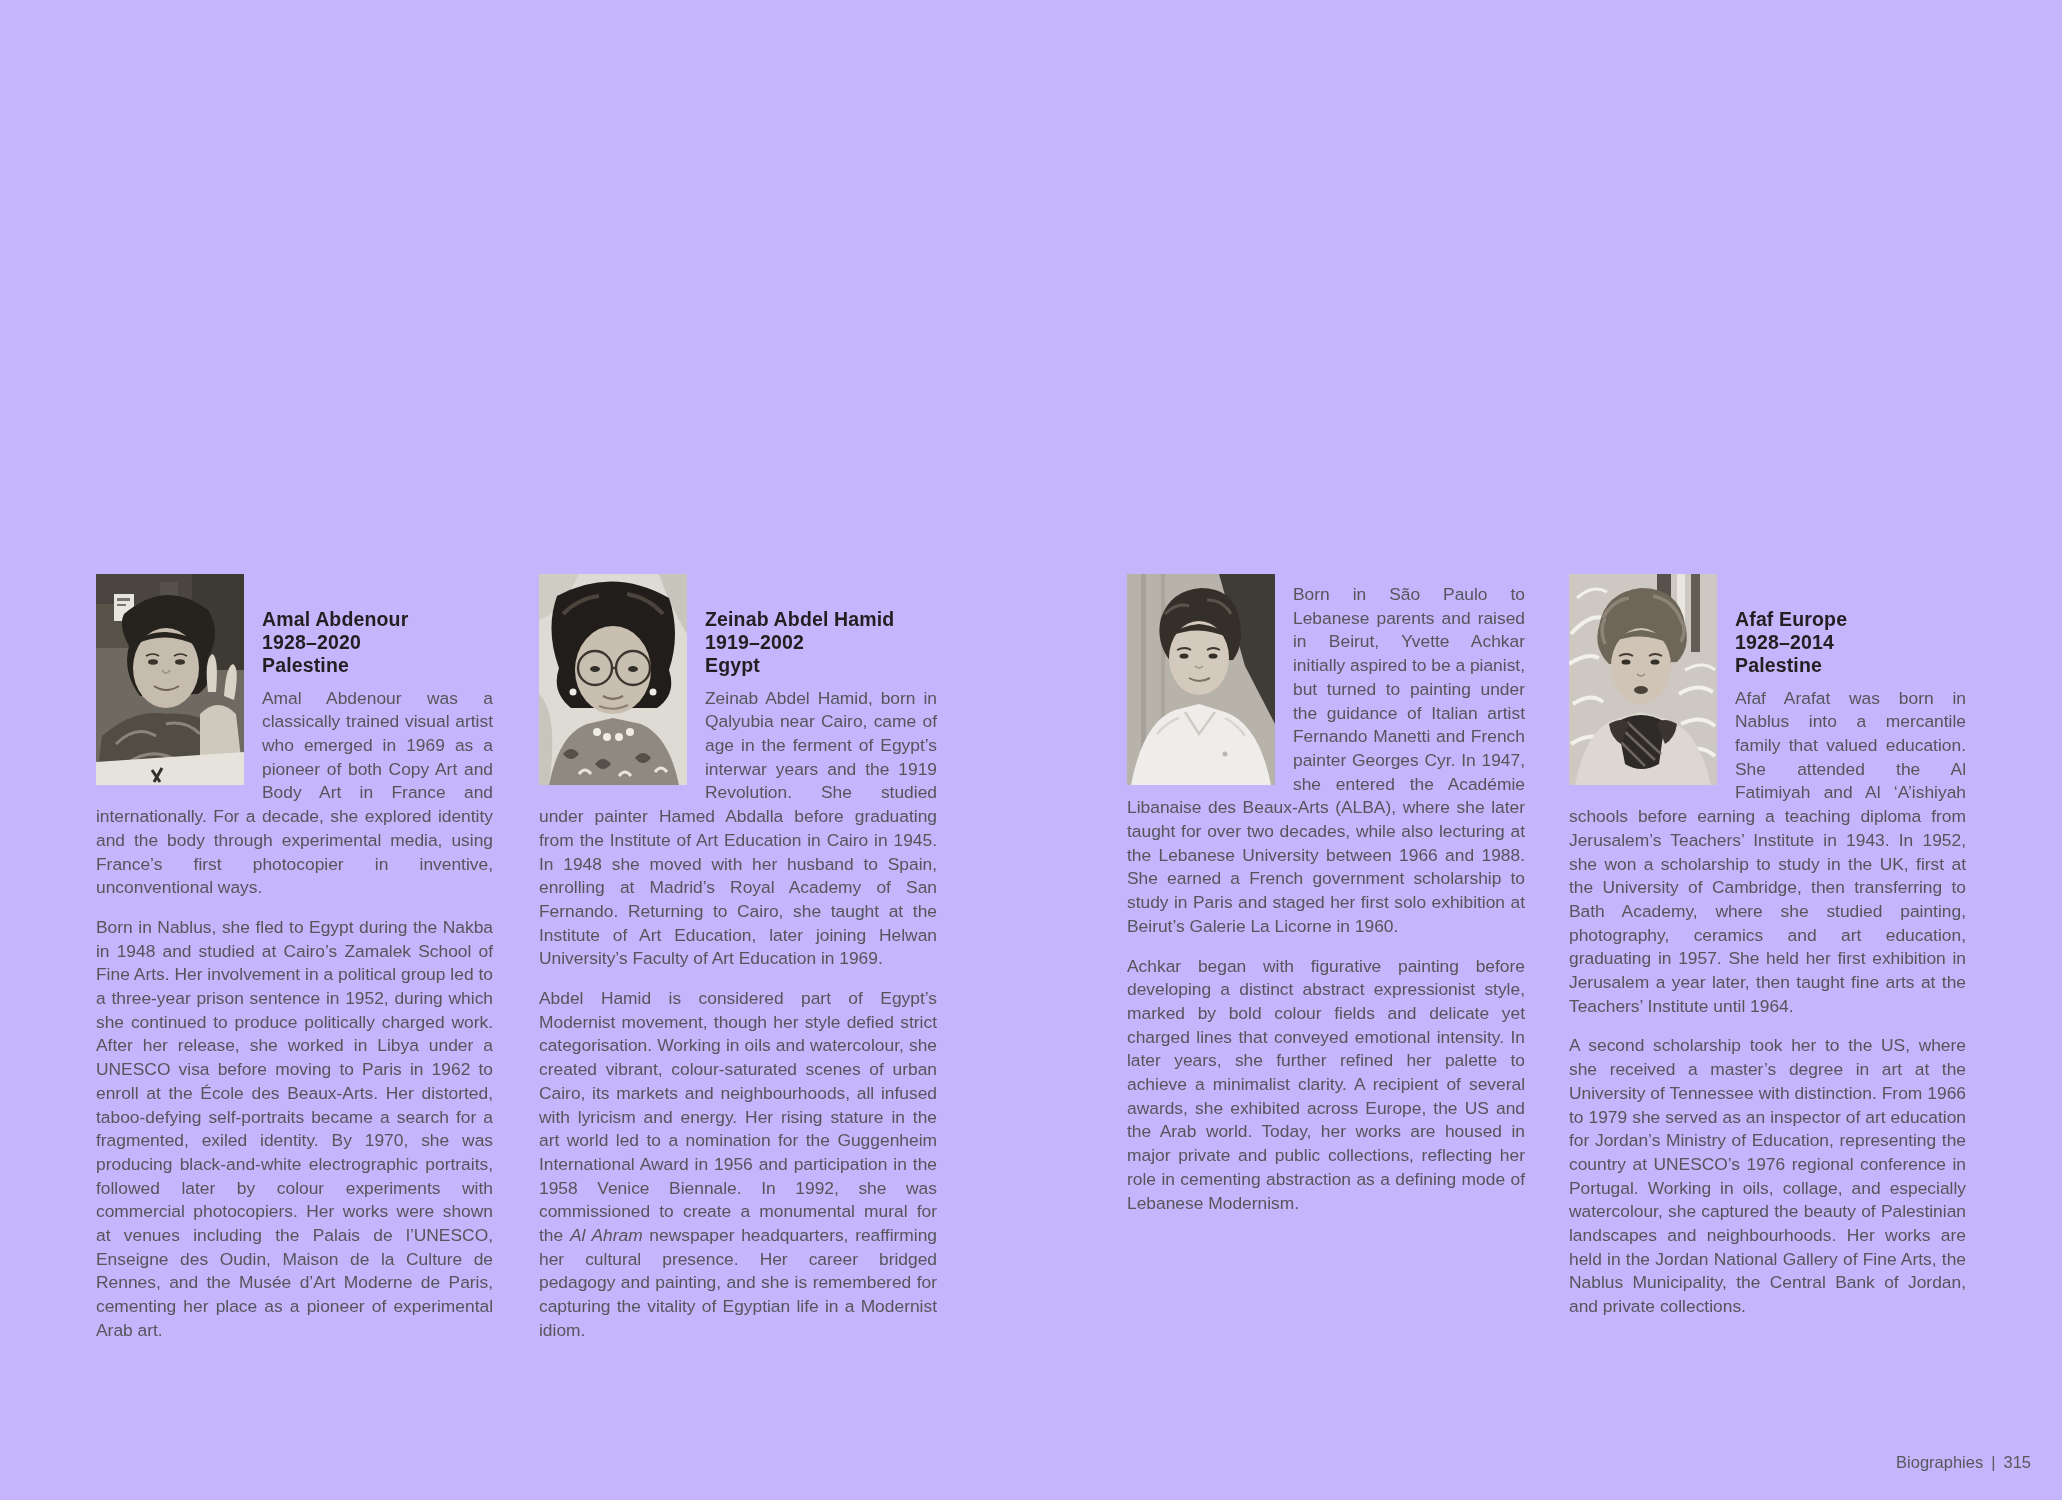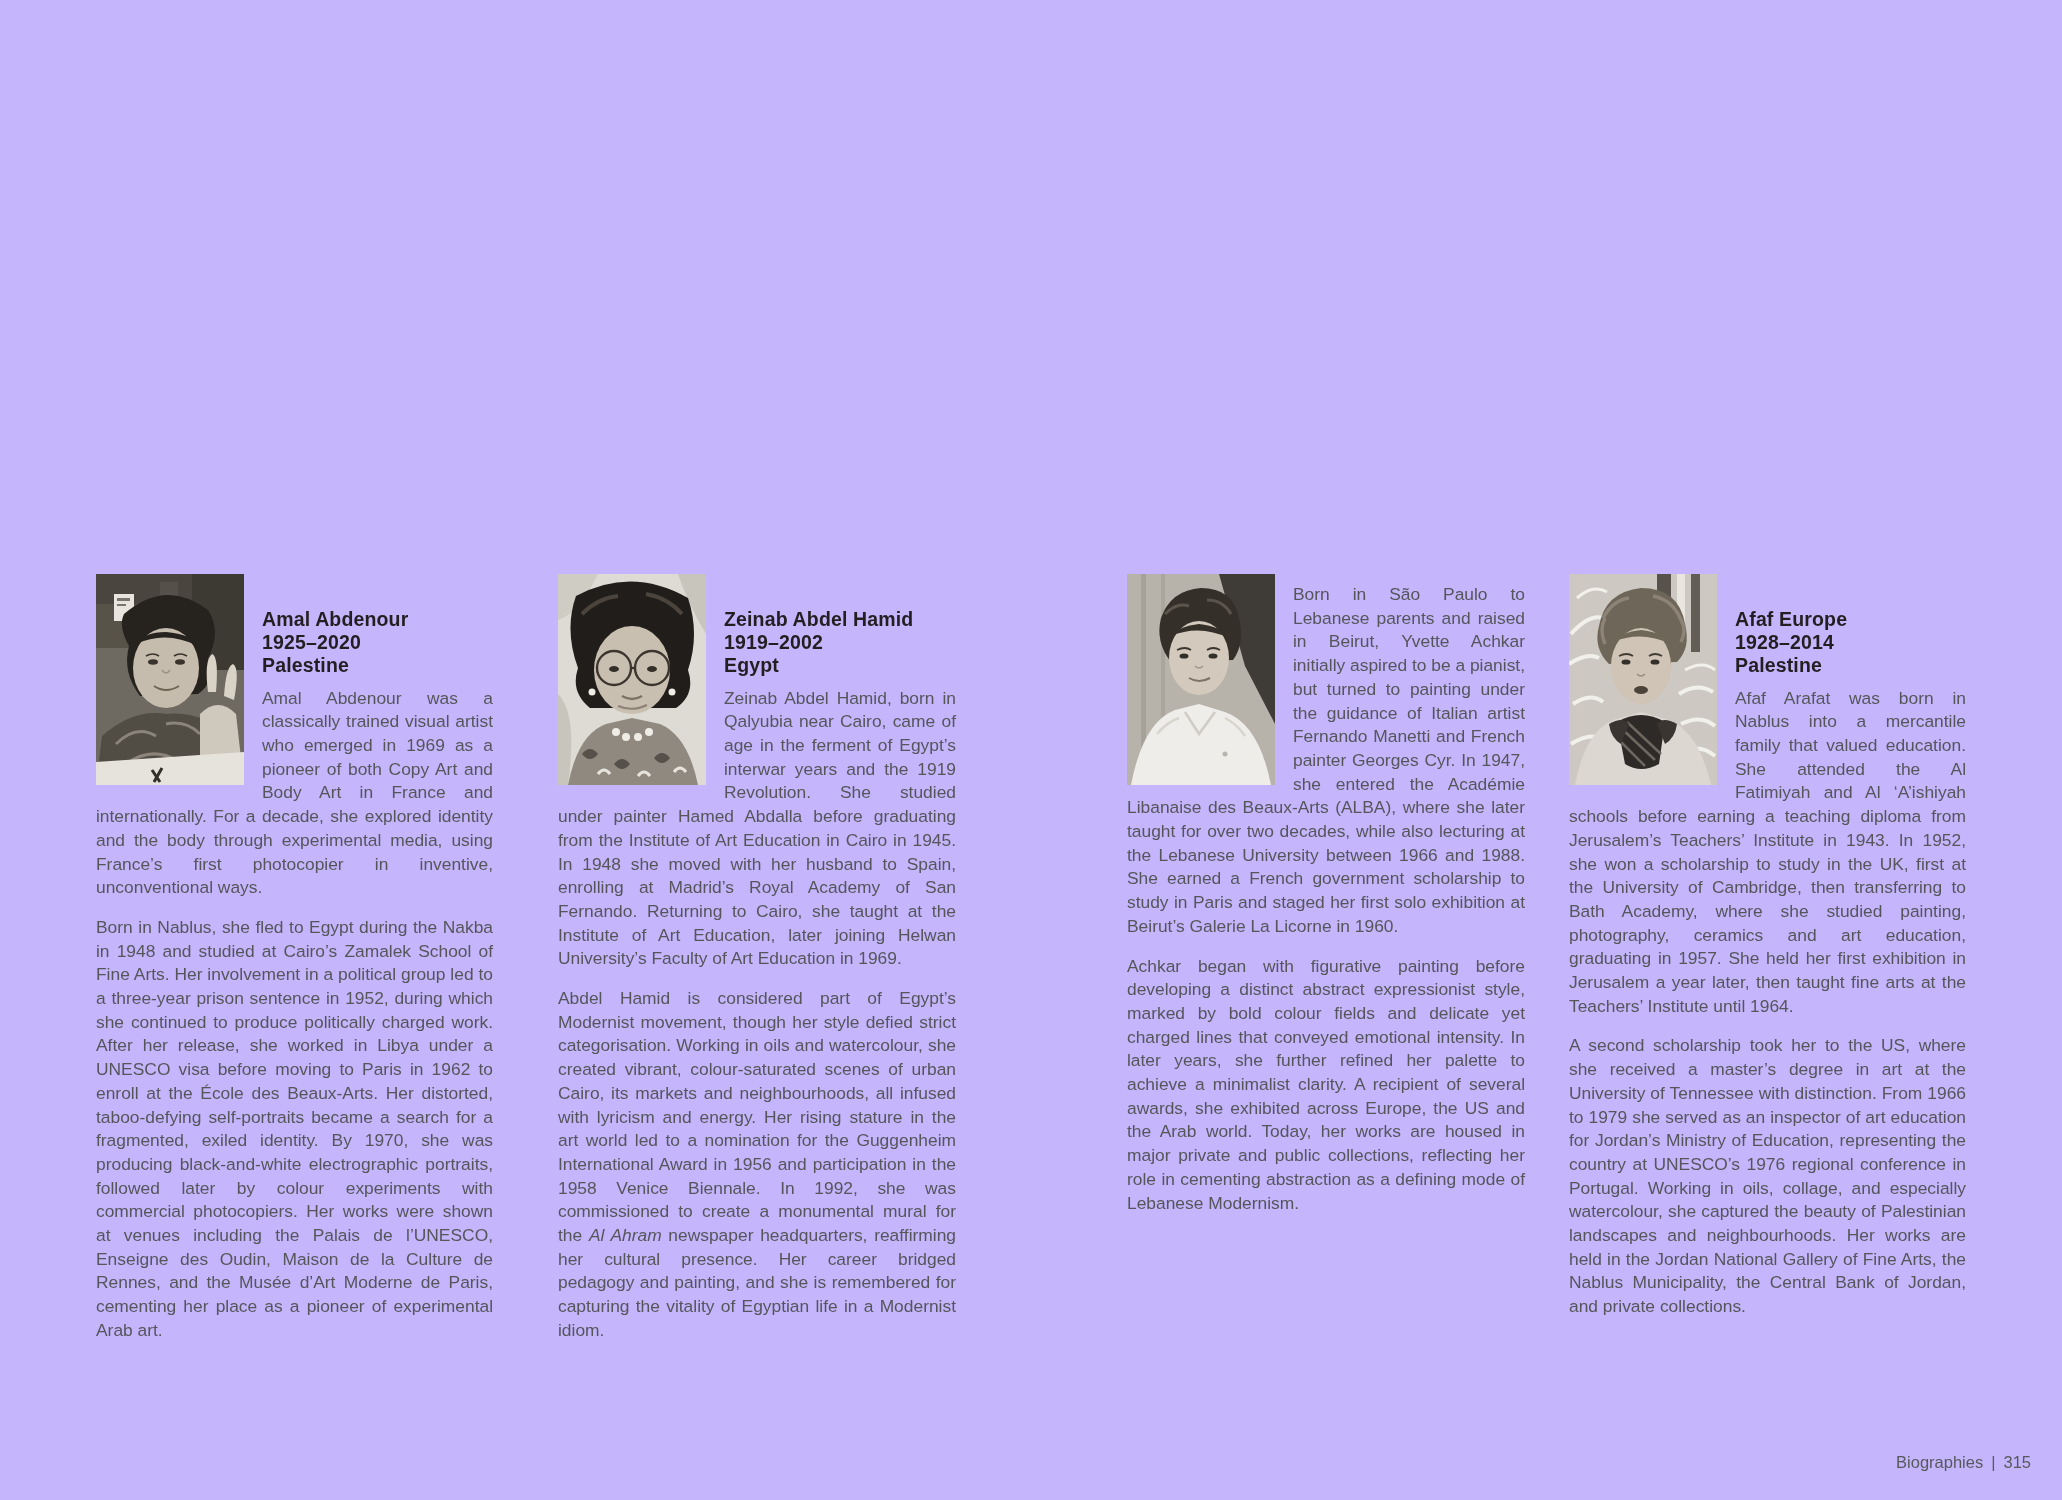--- a/index.html
+++ b/index.html
@@ -2,21 +2,21 @@
 <html><head>
 <meta charset="utf-8">
 <style>
   * { margin:0; padding:0; box-sizing:border-box; }
   html,body { background:#ffffff; }
   body { width:2062px; height:1500px; position:relative; font-family:"Liberation Sans",sans-serif; overflow:hidden; }
   .page { position:absolute; inset:0; background:#c4b5fd; }
 
   .bio-column { position:absolute; top:574px; width:397px; }
   .col-1 { left:96px; }
-  .col-2 { left:558px; width:398px; }
+  .col-2 { left:539px; width:398px; }
   .col-3 { left:1127px; width:398px; }
   .col-4 { left:1569px; }
 
   .portrait { float:left; width:148px; height:211px; margin:0 18px 6px 0; background:#d8d5d0; overflow:hidden; }
   .portrait svg { display:block; width:148px; height:211px; }
 
   .entry-header { margin-top:34px; font-weight:bold; font-size:19.5px; line-height:23.2px; color:#231f20; letter-spacing:0.15px; }
   .entry-header div { white-space:nowrap; }
 
   .bio p { font-size:17.4px; line-height:23.7px; color:#56565a; text-align:justify; }
@@ -55,21 +55,21 @@
         <path d="M20 170 Q40 150 60 162 M70 150 Q90 146 104 160 M30 190 Q55 172 80 186" stroke="#8b847a" stroke-width="3" fill="none"></path>
         <path d="M112 118 Q108 86 116 80 Q123 82 120 118 Z" fill="#d9d3c7"></path>
         <path d="M128 122 Q130 92 137 90 Q144 94 138 126 Z" fill="#d9d3c7"></path>
         <path d="M104 211 L104 140 Q122 122 140 140 L148 211 Z" fill="#cfc9bd"></path>
         <path d="M0 188 L148 178 L148 211 L0 211 Z" fill="#e6e3dc"></path>
         <path d="M56 196 l8 12 M66 194 l-8 14" stroke="#33302a" stroke-width="3" fill="none"></path>
       </svg>
     </div>
     <div class="entry-header">
       <div>Amal Abdenour</div>
-      <div>1925–2020</div>
+      <div>1928–2020</div>
       <div>Palestine</div>
     </div>
     <div class="bio">
       <p class="first"><span>Amal Abdenour was a classically trained visual artist who emerged in 1969 as a pioneer of both Copy Art and Body Art in France and internationally. For a decade, she explored identity and the body through experimental media, using France’s first photocopier in inventive, unconventional ways.</span></p>
       <p class="next"><span>Born in Nablus, she fled to Egypt during the Nakba in 1948 and studied at Cairo’s Zamalek School of Fine Arts. Her involvement in a political group led to a three-year prison sentence in 1952, during which she continued to produce politically charged work. After her release, she worked in Libya under a UNESCO visa before moving to Paris in 1962 to enroll at the École des Beaux-Arts. Her distorted, taboo-defying self-portraits became a search for a fragmented, exiled identity. By 1970, she was producing black-and-white electrographic portraits, followed later by colour experiments with commercial photocopiers. Her works were shown at venues including the Palais de l’UNESCO, Enseigne des Oudin, Maison de la Culture de Rennes, and the Musée d’Art Moderne de Paris, cementing her place as a pioneer of experimental Arab art.</span></p>
     </div>
   </div>
 
   <div class="bio-column col-2">
     <div class="portrait">

